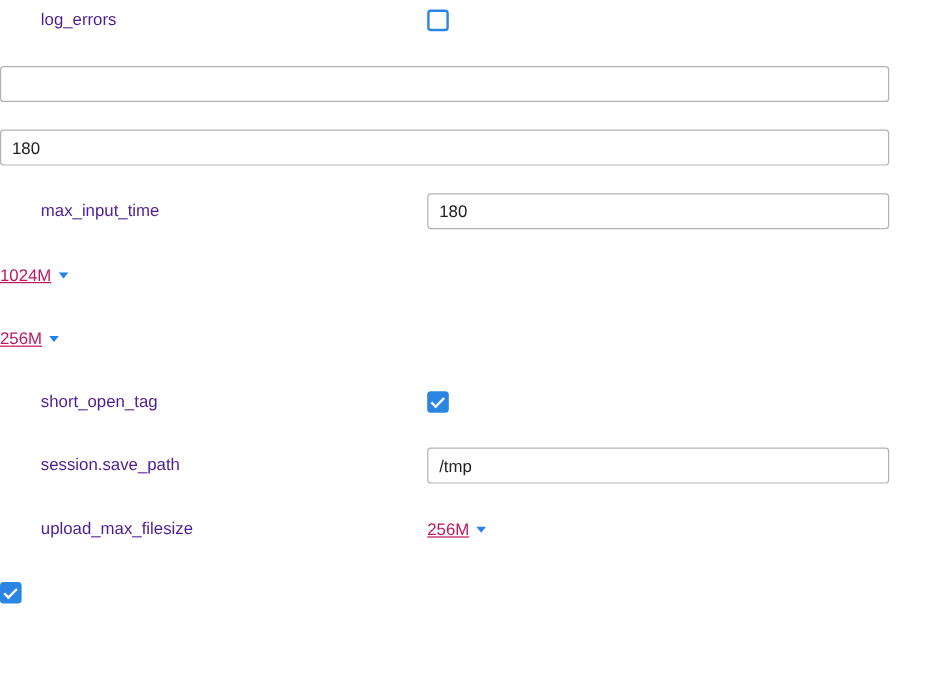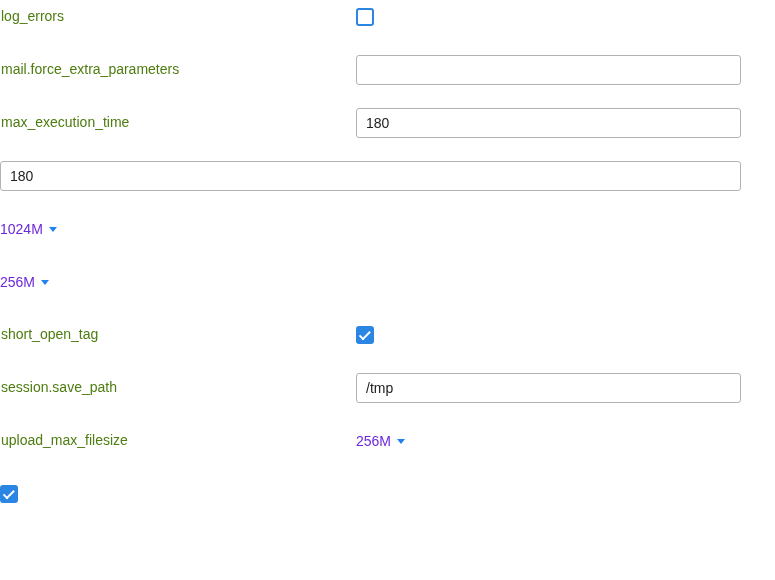--- a/index.html
+++ b/index.html
@@ -20,22 +20,22 @@
     margin-top: -10px;
   }
   .row {
     display: flex;
     align-items: center;
     height: 53px;
   }
   .lbl {
     box-sizing: border-box;
     flex: 0 0 356px;
-    padding-left: 1px;
-    color: #4d7c0f;
+    padding-left: 34px;
+    color: #4c1d95;
     font-size: 14px;
     line-height: 1.3;
     white-space: nowrap;
   }
   .ctrl {
     flex: 1 1 auto;
     padding-right: 34px;
     display: flex;
     align-items: center;
   }
@@ -71,24 +71,25 @@
     display: block;
     width: 9px;
     height: 4px;
     border-left: 2px solid #ffffff;
     border-bottom: 2px solid #ffffff;
     transform: rotate(-45deg) translate(0px, -1px);
   }
   .dropdown {
     display: inline-flex;
     align-items: center;
-    color: #6d28d9;
+    color: #be185d;
     font-size: 14px;
     cursor: pointer;
     user-select: none;
+    text-decoration: underline;
   }
   .caret {
     display: inline-block;
     width: 0;
     height: 0;
     margin-left: 6px;
     margin-top: 2px;
     border-left: 4px solid transparent;
     border-right: 4px solid transparent;
     border-top: 5px solid #1f82f0;
@@ -100,34 +101,33 @@
 <div class="page">
   <div class="rows" id="rows">
   <div class="row">
     <div class="lbl">log_errors</div>
     <div class="ctrl">
           <span class="checkbox"></span>
         </div>
   </div>
 
   <div class="row">
-    <div class="lbl">mail.force_extra_parameters</div>
     <div class="ctrl">
           <input type="text" class="txt" value="" style="">
         </div>
   </div>
 
   <div class="row">
-    <div class="lbl">max_execution_time</div>
     <div class="ctrl">
           <input type="text" class="txt" value="180" style="">
         </div>
   </div>
 
   <div class="row">
+    <div class="lbl">max_input_time</div>
     <div class="ctrl">
           <input type="text" class="txt" value="180" style="">
         </div>
   </div>
 
   <div class="row">
     <div class="ctrl">
           <span class="dropdown">
             <span>1024M</span>
             <span class="caret"></span>

